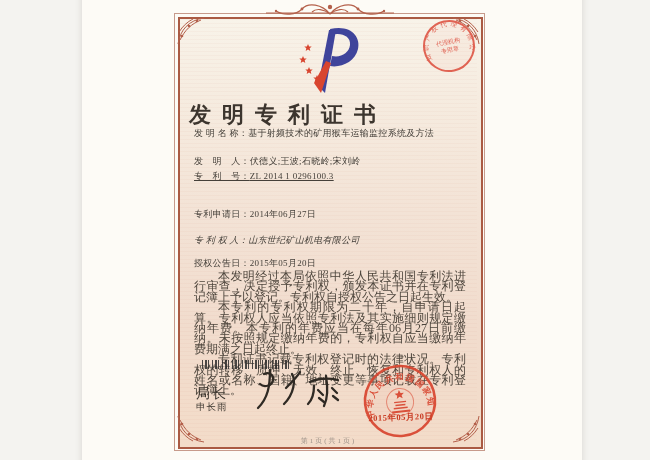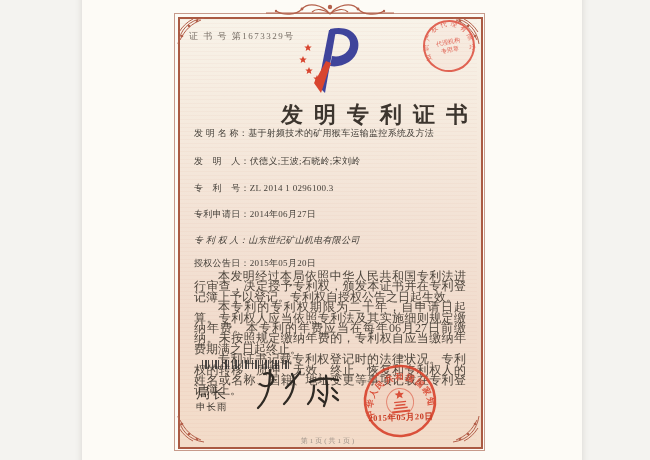--- a/index.html
+++ b/index.html
@@ -14,24 +14,24 @@
         background:repeating-linear-gradient(180deg,rgba(198,126,104,.05) 0 1px,rgba(255,255,255,0) 1px 4px);}
   .ornament-top{position:absolute;left:264px;top:0px;width:132px;height:24px;}
   .corner{position:absolute;width:30px;height:30px;}
   .corner.tl{left:177px;top:16px;}
   .corner.tr{left:450px;top:16px;transform:scaleX(-1);}
   .corner.bl{left:177px;top:414px;transform:scaleY(-1);}
   .corner.br{left:450px;top:414px;transform:scale(-1,-1);}
   .cert-no{position:absolute;left:189px;top:30px;font-size:9px;letter-spacing:1.5px;color:#756c63;}
   .agency-seal{position:absolute;left:420px;top:17px;width:58px;height:58px;transform:rotate(-12deg);opacity:.88;}
   .logo{position:absolute;left:299px;top:24px;width:64px;height:74px;}
-  .title{position:absolute;left:178px;top:100px;width:301px;text-align:right;font-size:22px;
+  .title{position:absolute;left:178px;top:100px;width:301px;text-align:left;font-size:22px;
          font-weight:bold;color:#3c352e;letter-spacing:11px;padding-left:11px;box-sizing:border-box;}
   .row{position:absolute;left:194px;white-space:nowrap;font-size:9px;color:#45403a;letter-spacing:.3px;}
-  .r1{top:127px;} .r2{top:155px;} .r3{top:182px;} .r4{top:208px;} .r5{top:234px;font-style:italic;} .r6{top:257px;}
+  .r1{top:127px;} .r2{top:155px;} .r3{top:170px;text-decoration:underline;} .r4{top:208px;} .r5{top:234px;font-style:italic;} .r6{top:257px;}
   .body-block{position:absolute;left:194px;top:271px;width:272px;font-size:12px;line-height:10.4px;
          color:#4e463d;text-align:justify;}
   .body-block p{margin:0;text-indent:2em;}
   .barcode{position:absolute;left:202px;top:360px;width:87px;height:9px;opacity:.85;
          background:repeating-linear-gradient(90deg,#2b2b2b 0 1px,rgba(0,0,0,0) 1px 3px,#2b2b2b 3px 5px,rgba(0,0,0,0) 5px 6px,#2b2b2b 6px 7px,rgba(0,0,0,0) 7px 10px);}
   .signer-title{position:absolute;left:196px;top:385px;font-size:14px;color:#3e3831;letter-spacing:2px;}
   .signer-name{position:absolute;left:196px;top:401px;font-size:9.5px;color:#3e3831;letter-spacing:1px;}
   .signature{position:absolute;left:248px;top:364px;width:100px;height:50px;}
   .big-seal{position:absolute;left:361px;top:362px;width:78px;height:78px;transform:rotate(-6deg);opacity:.92;}
   .seal-date{position:absolute;left:362px;top:412px;width:78px;text-align:center;font-size:8.5px;
@@ -109,21 +109,20 @@
         <path d="M3 24 C8 14 14 8 24 4"></path>
         <path d="M2 16 C6 10 10 6 16 3"></path>
     </g>
     <g fill="#b4604b">
         <circle cx="5" cy="20" r="1.3"></circle>
         <circle cx="12" cy="10" r="1.3"></circle>
         <circle cx="20" cy="5" r="1.3"></circle>
       </g>
   </svg>
 
-  <div class="cert-no">证 书 号 第1673329号</div>
 
   <svg class="agency-seal" viewBox="0 0 58 58">
     <defs>
         <path id="agArc" d="M10 39 A 21 21 0 1 1 48 39" fill="none"></path>
       </defs>
     <circle cx="29" cy="29" r="25" fill="rgba(230,90,70,.05)" stroke="#dd5140" stroke-width="2"></circle>
     <text font-size="6.5" letter-spacing="3" fill="#dd5140">
       <textPath href="#agArc">知识产权代理有限公司</textPath>
     </text>
     <text x="29" y="27" text-anchor="middle" font-size="6" fill="#dd5140">代理机构</text>

